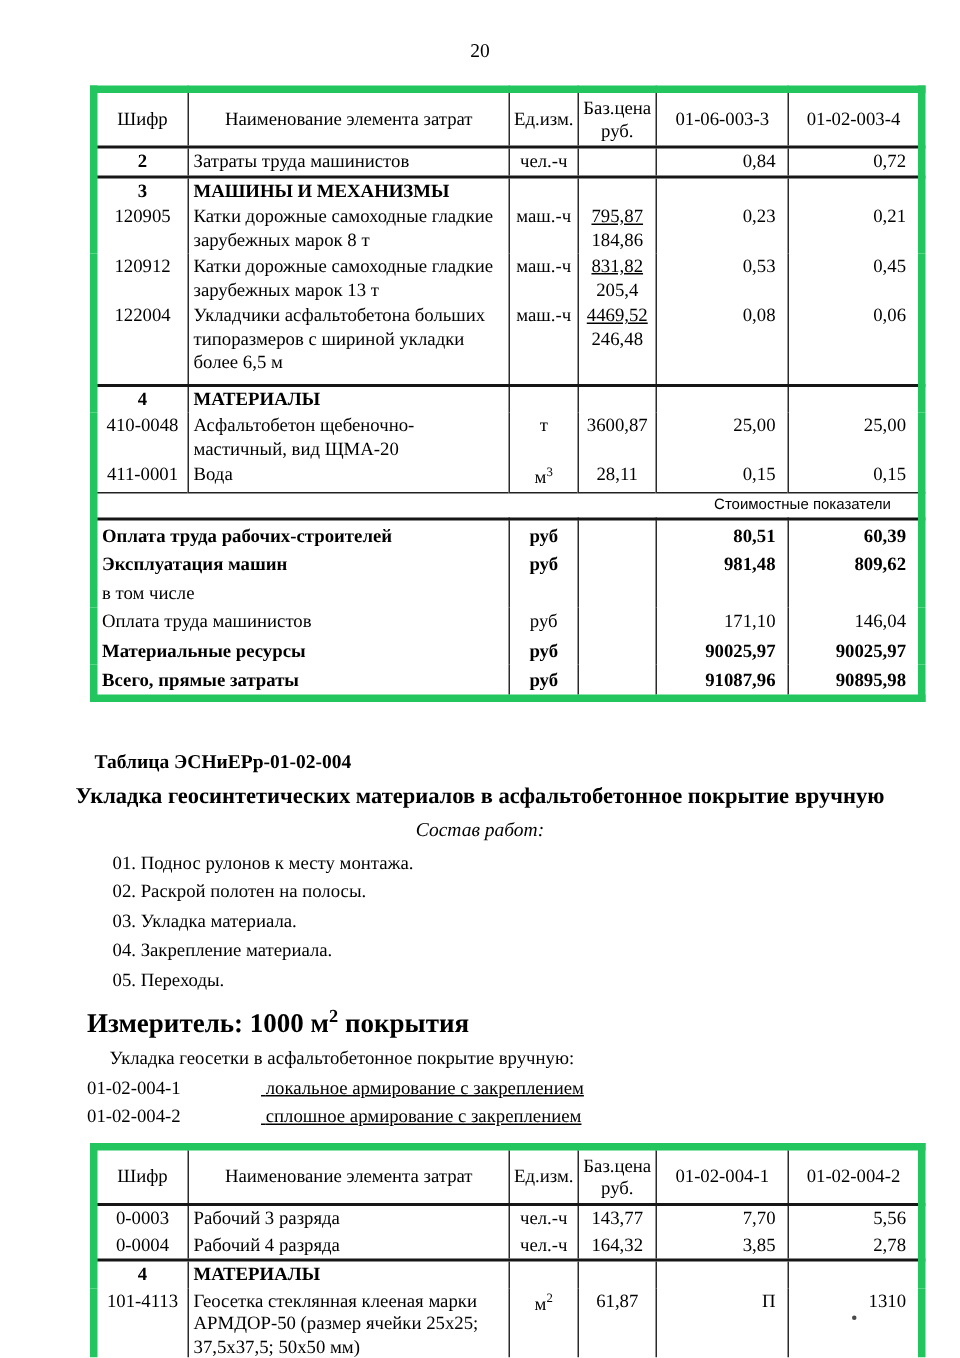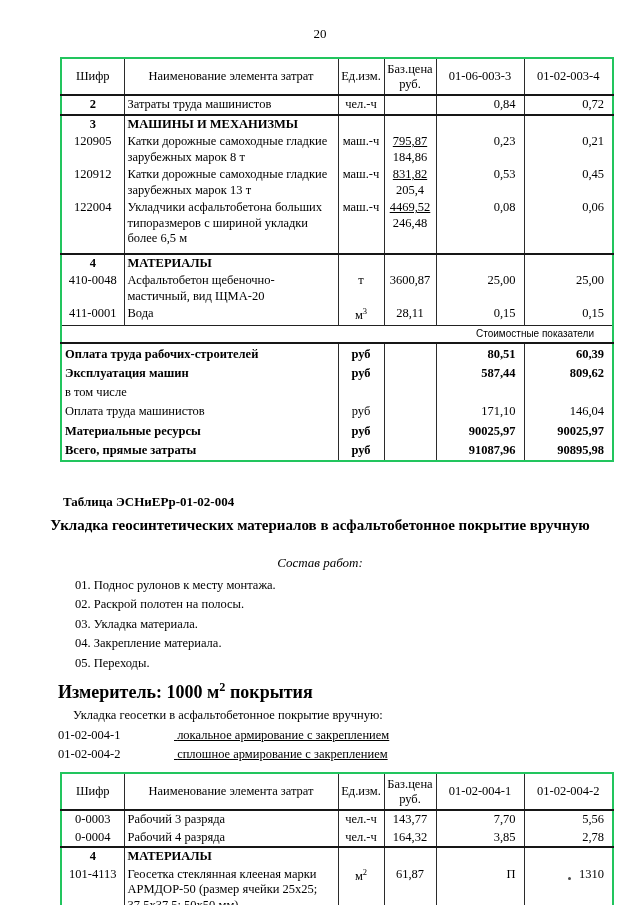--- a/index.html
+++ b/index.html
@@ -7,21 +7,21 @@
     width:640px; height:905px; background:#ffffff; color:#000000;
     font-family:"Liberation Serif", serif; font-size:12.5px;
     position:relative; overflow:hidden;
   }
   .pagenum { text-align:center; padding-top:26px; font-size:13px; }
 
   
   table.t {
     border-collapse:collapse; table-layout:fixed;
     width:552px; margin-left:60px;
-    border:2px solid #22c55e;
+    border:5px solid #22c55e;
     font-size:12.5px;
   }
   table.t1 { margin-top:15px; }
   table.t2 { margin-top:10px; }
   .t td { vertical-align:top; padding:1px 3px; line-height:1.24; }
   .t td + td { border-left:1px solid #2b2b2b; }
   .t tr.head td {
     vertical-align:middle; text-align:center; height:33px;
     border-bottom:2px solid #161616; padding:1px 2px; line-height:1.15;
   }
@@ -36,21 +36,21 @@
     text-align:right; padding:2px 18px 2px 0;
   }
   .t tr.sum td { padding:1.5px 3px; line-height:1.3; }
   .t td.lbl { padding-left:6px; }
   .price span { display:block; }
   sup { font-size:0.68em; }
 
   
   .sec-label { margin:32px 0 0 63px; font-weight:bold; font-size:13px; }
   .sec-title { margin-top:7px; text-align:center; font-weight:bold; font-size:15px; }
-  .works-h   { margin-top:21px; text-align:center; font-style:italic; font-size:13px; }
+  .works-h   { margin-top:5px; text-align:center; font-style:italic; font-size:13px; }
   .works     { margin:5px 0 0 75px; }
   .works div { line-height:19.5px; }
   .meter     { margin:7px 0 0 58px; font-weight:bold; font-size:18px; }
   .subtitle  { margin:5px 0 0 73px; }
   .variant   { margin-top:4.5px; margin-left:58px;text-decoration:underline; }
   .variant .vcode { display:inline-block; width:116px; }
   .artifact-dot {
     position:absolute; left:568px; top:877px; width:3px; height:3px;
     background:#4a4a4a; border-radius:50%;
   }
@@ -173,21 +173,21 @@
       <td colspan="2" class="lbl b">Оплата труда рабочих-строителей</td>
       <td class="c b">руб</td>
       <td></td>
       <td class="r b">80,51</td>
       <td class="r b">60,39</td>
     </tr>
     <tr class="sum">
       <td colspan="2" class="lbl b">Эксплуатация машин</td>
       <td class="c b">руб</td>
       <td></td>
-      <td class="r b">587,44</td>
+      <td class="r b">981,48</td>
       <td class="r b">809,62</td>
     </tr>
     <tr class="sum">
       <td colspan="2" class="lbl">в том числе</td>
       <td></td>
           <td></td>
       <td></td>
           <td></td>
     </tr>
     <tr class="sum">

